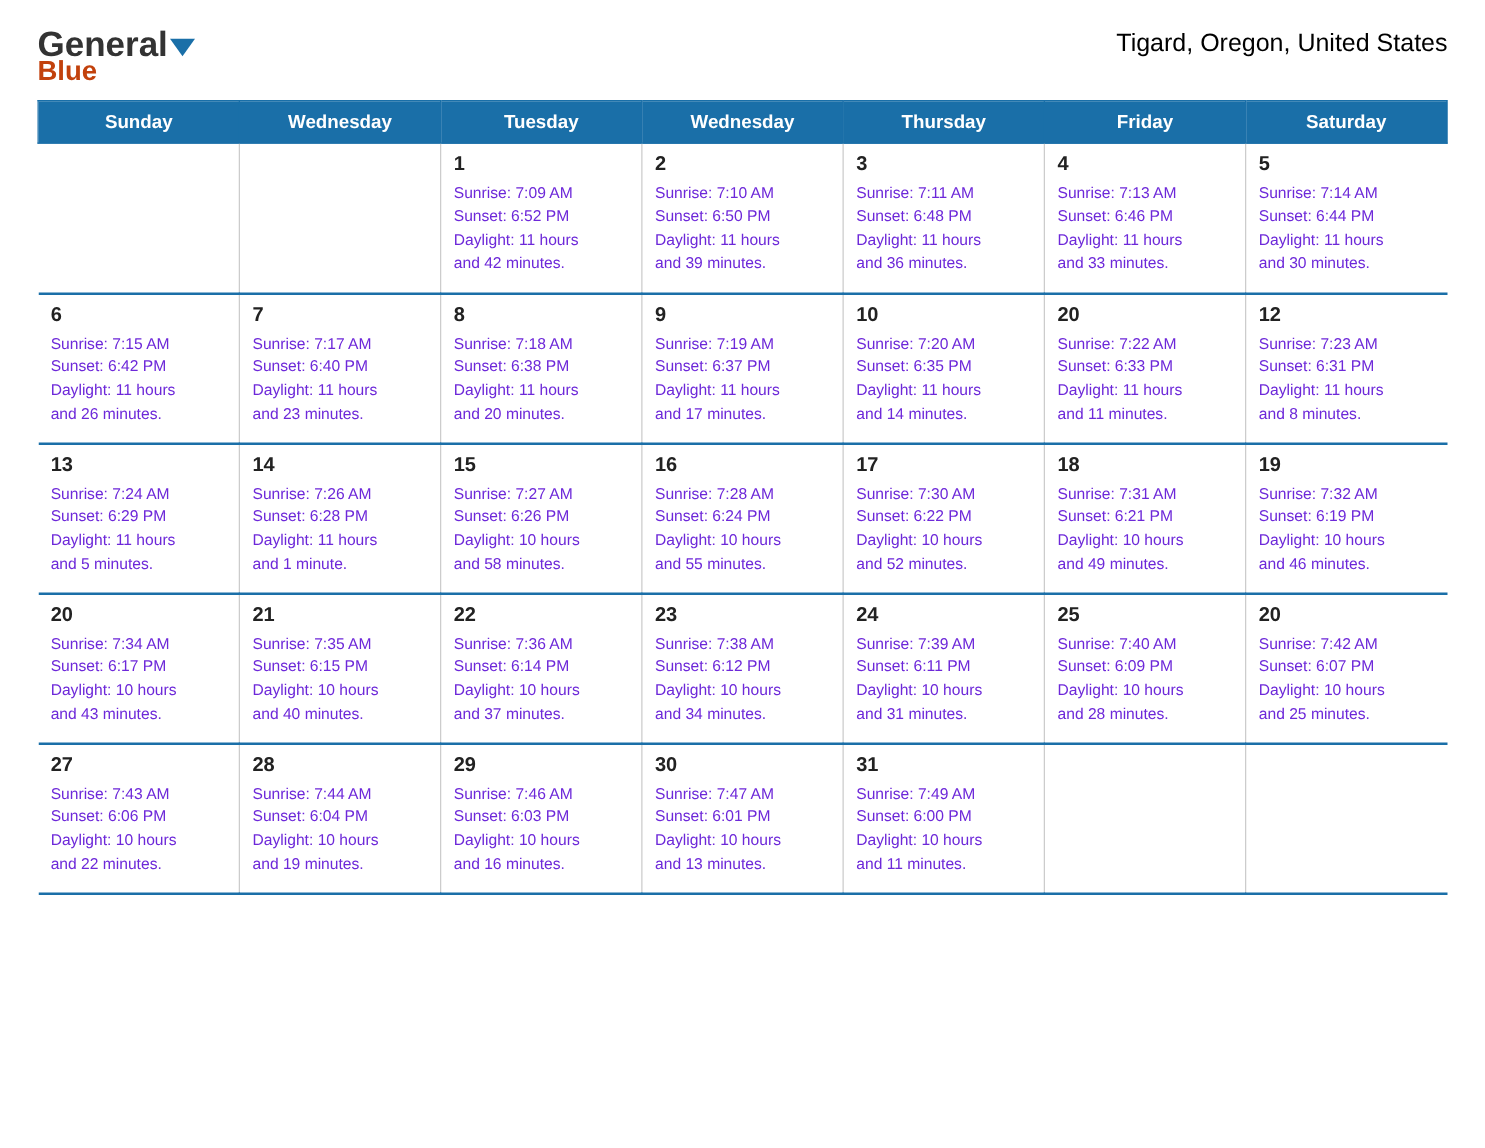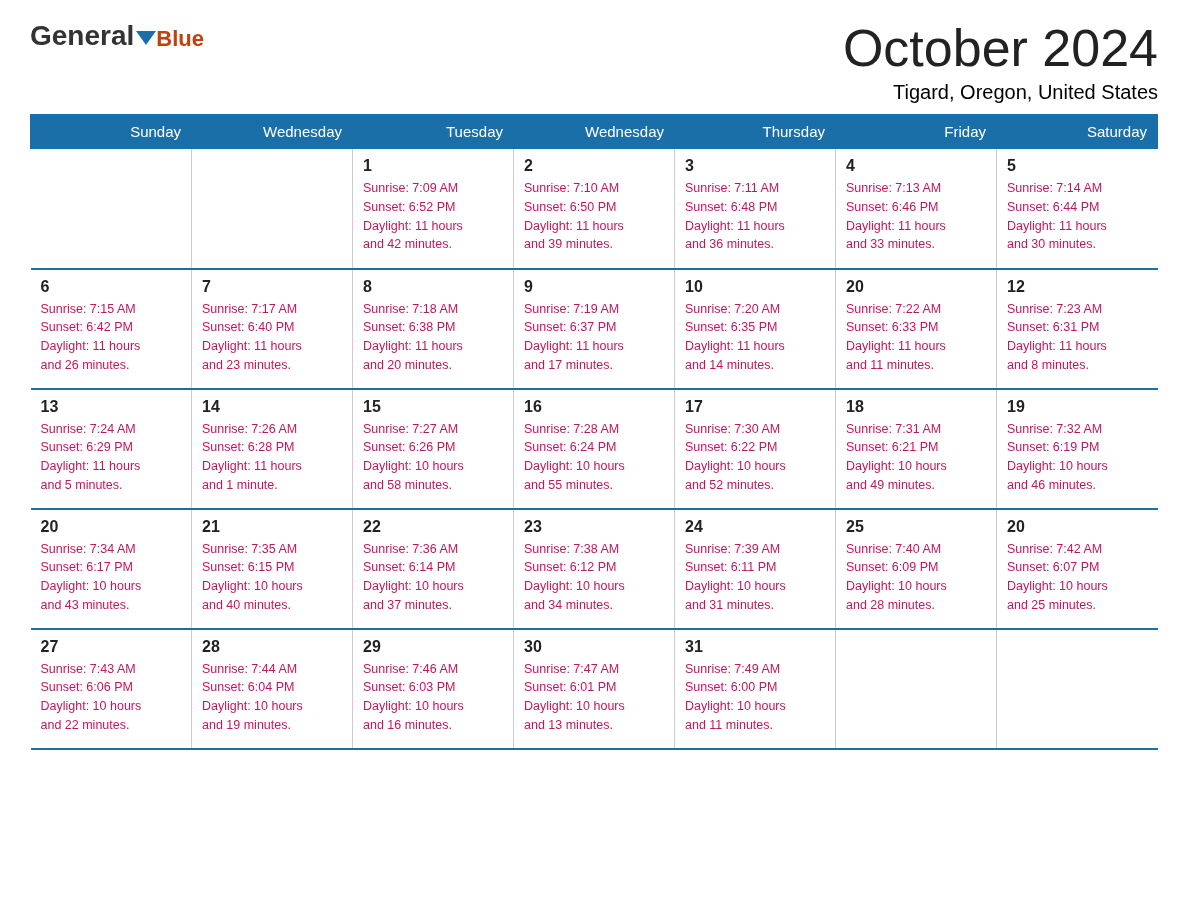--- a/index.html
+++ b/index.html
@@ -11,22 +11,22 @@
       padding: 20px 30px;
     }
     .header {
       display: flex;
       justify-content: space-between;
       align-items: flex-start;
       margin-bottom: 10px;
     }
     .logo {
       display: flex;
-      flex-direction: row;
-      align-items: flex-end;
+      flex-direction: column;
+      align-items: flex-start;
     }
     .logo-general {
       font-size: 28px;
       font-weight: bold;
       color: #333;
     }
     .logo-blue {
       font-size: 22px;
       font-weight: bold;
       color: #c2410c;
@@ -62,23 +62,23 @@
       width: 100%;
       border-collapse: collapse;
       margin-top: 10px;
     }
     thead tr {
       background-color: #1a6fa8;
     }
     thead th {
       color: #fff;
       font-size: 15px;
-      font-weight: normal;
+      font-weight: bold;
       padding: 8px 10px;
-      text-align: right;
+      text-align: center;
       border: 1px solid #1a6fa8;
     }
     tbody tr {
       border-bottom: 2px solid #1a6fa8;
     }
     tbody td {
       vertical-align: top;
       padding: 8px 10px;
       font-size: 13px;
       color: #222;
@@ -92,38 +92,37 @@
     }
     .day-num {
       font-size: 16px;
       font-weight: bold;
       color: #222;
       margin-bottom: 4px;
     }
     .day-info {
       font-size: 12.5px;
       line-height: 1.5;
-      color: #be185d;
+      color: #6d28d9;
     }
     .empty-cell {
       background: #fff;
     }
   </style>
 </head>
 <body>
 
 <div class="header">
   <div class="logo">
     <div>
       <span class="logo-general">General</span><span class="logo-triangle"></span>
     </div>
     <span class="logo-blue">Blue</span>
   </div>
   <div class="title-section">
-    <div class="month-title">October 2024</div>
     <div class="location">Tigard, Oregon, United States</div>
   </div>
 </div>
 
 <table>
   <thead>
     <tr>
     <th>Sunday</th>
         <th>Wednesday</th>
         <th>Tuesday</th>

